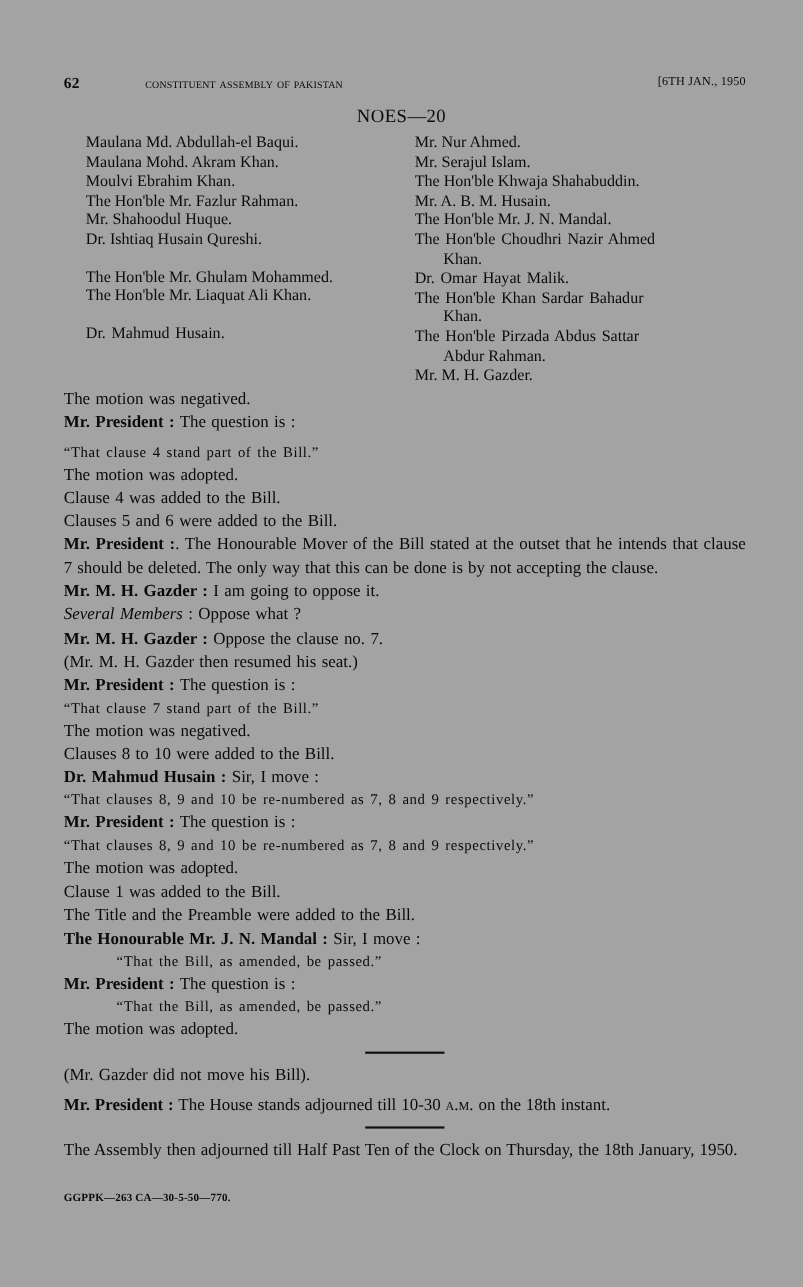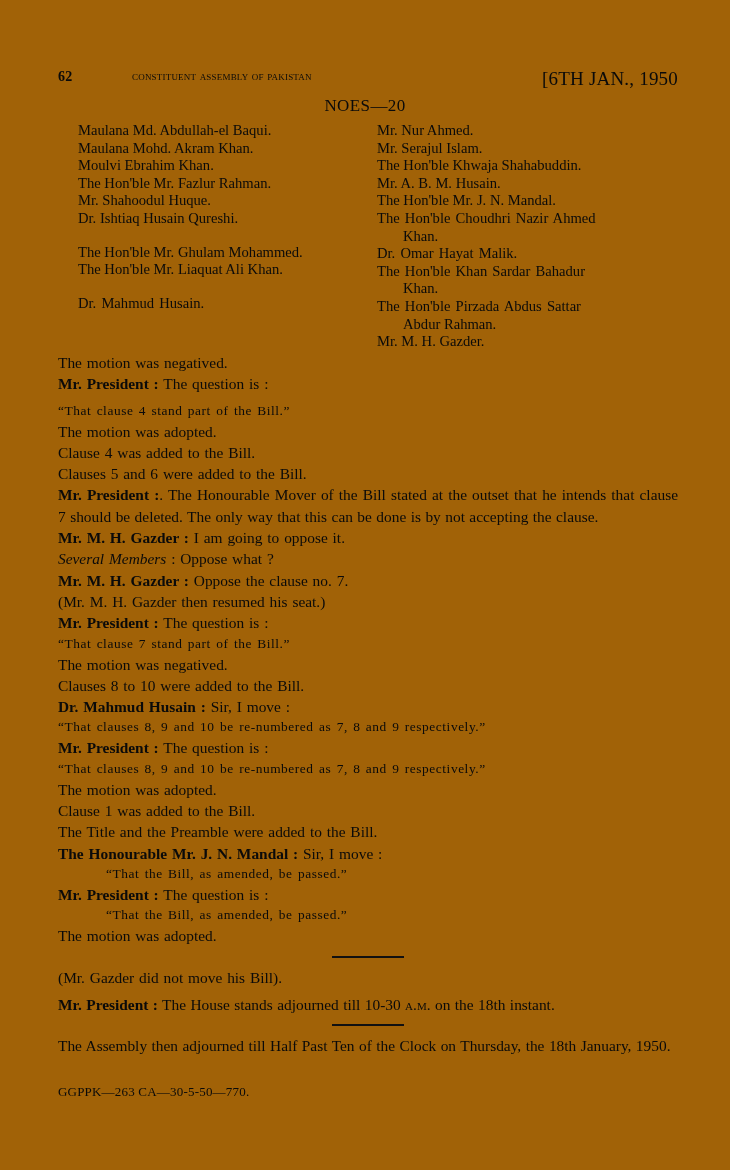--- a/index.html
+++ b/index.html
@@ -14,21 +14,21 @@
     position: relative;
     font-family: "Liberation Serif", "DejaVu Serif", serif;
     color: #0a0a0a;
     overflow: hidden;
   }
   .page {
     position: absolute;
     left: 0; top: 0;
     width: 730px;
     height: 1170px;
-    background: #a16207;
+    background: #a3a3a3;
   }
 
   
   .runhead {
     position: absolute;
     left: 58px;
     top: 68px;
     width: 620px;
     height: 22px;
     font-size: 15px;
@@ -45,21 +45,21 @@
     left: 74px; top: 0;
     font-size: 13px;
     letter-spacing: 0.2px;
     font-variant: small-caps;
     text-transform: lowercase;
   }
   .runhead .title::first-letter { }
   .runhead .dateref {
     position: absolute;
     right: 0; top: 0;
-    font-size: 19px;
+    font-size: 11px;
     letter-spacing: 0.2px;
     white-space: nowrap;
   }
   .sc { font-variant: small-caps; text-transform: lowercase; }
 
   .division-head {
     position: absolute;
     left: 0;
     top: 96px;
     width: 730px;
@@ -124,22 +124,22 @@
     width: 72px;
     height: 0;
     border-top: 2px solid #111;
     margin: 9px auto 9px auto;
   }
 
   .imprint {
     position: absolute;
     left: 58px;
     top: 1084px;
-    font-size: 13px;
-    font-weight: normal;
+    font-size: 10px;
+    font-weight: bold;
     letter-spacing: 0.2px;
   }
 </style>
 </head>
 <body>
 
 <div class="page">
 
   <div class="runhead">
     <span class="folio">62</span>

